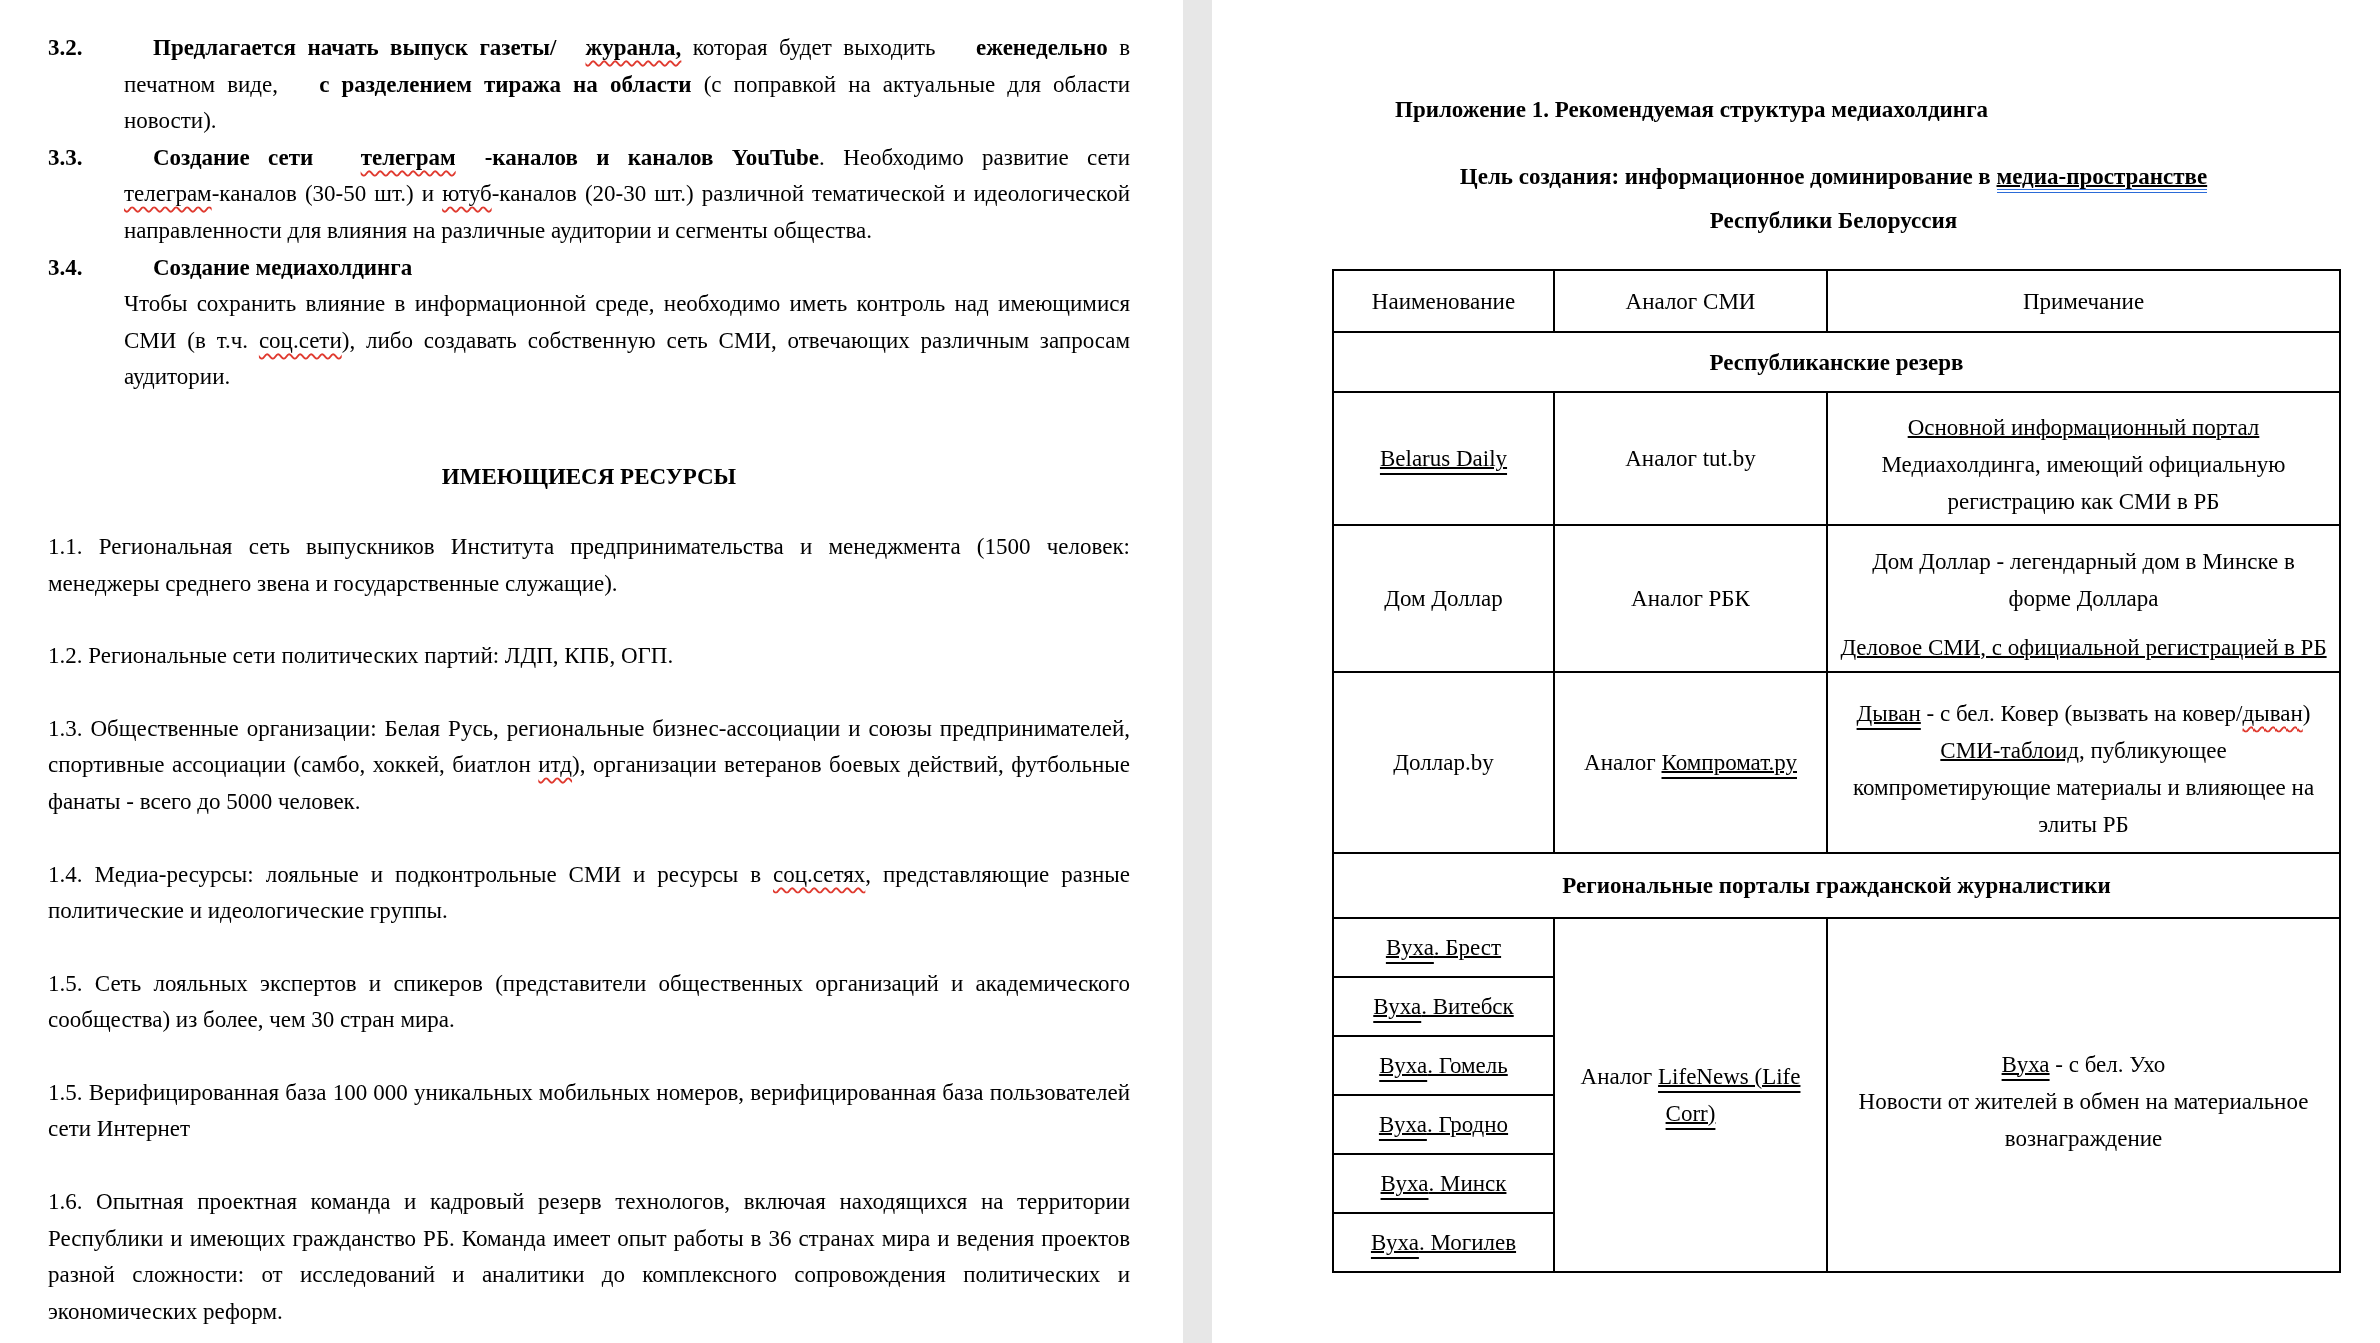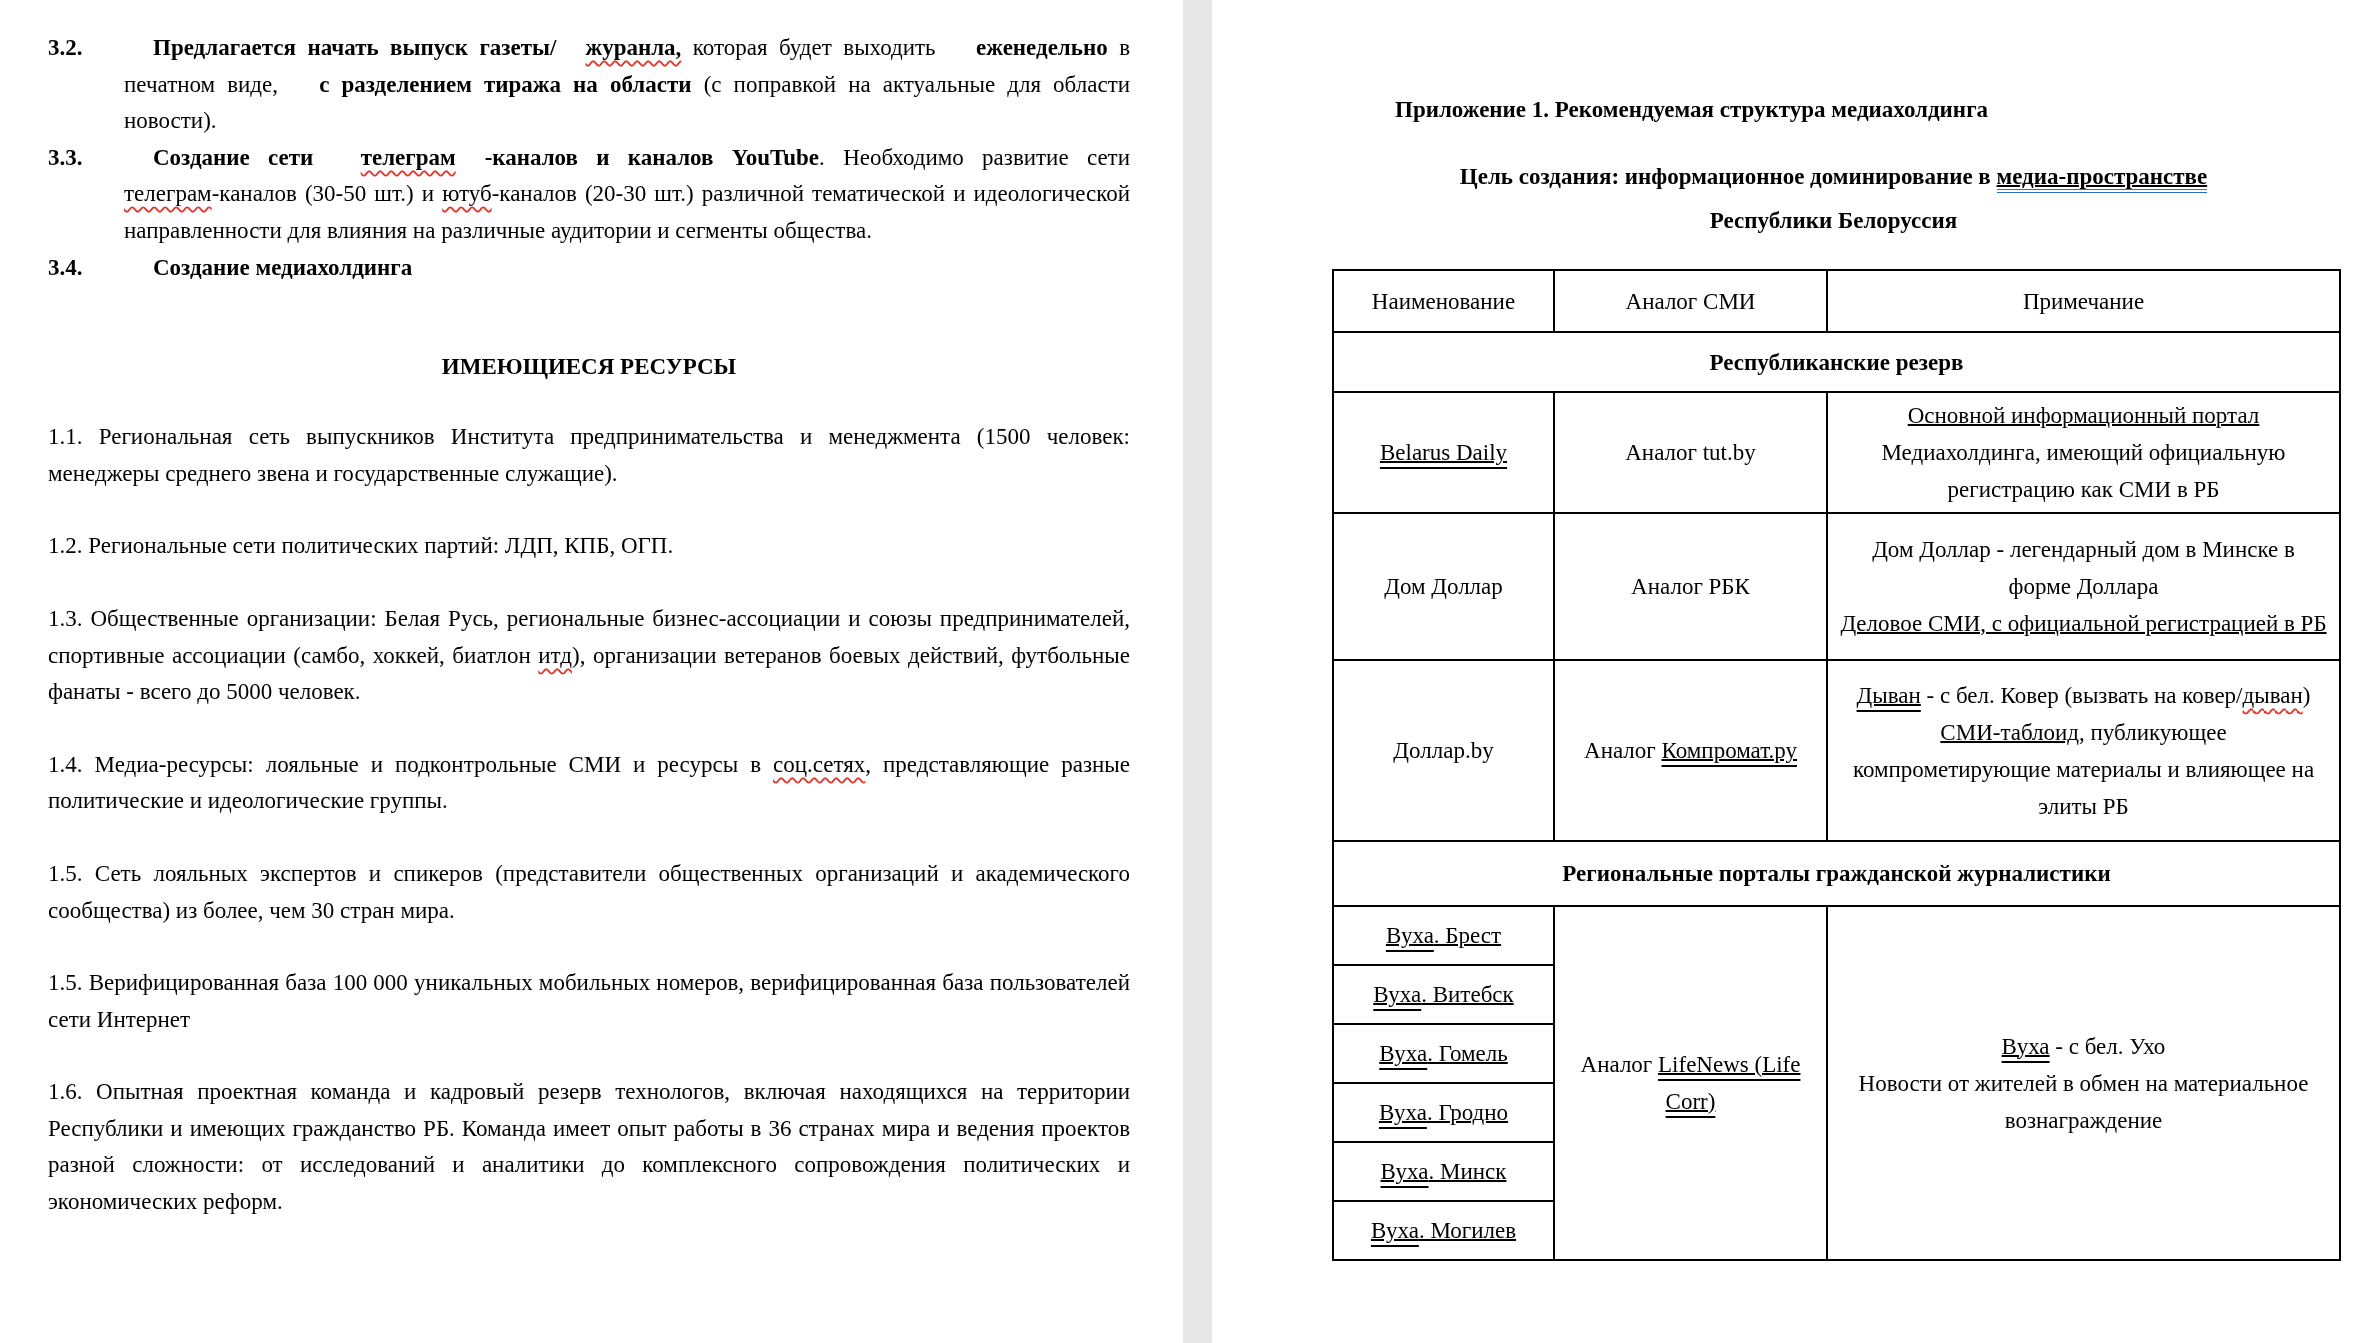--- a/index.html
+++ b/index.html
@@ -26,40 +26,43 @@
   
   .rp-title{margin:95px 0 0 183px;font-weight:bold;line-height:30px;}
   .goal{width:1003px;margin:30px 0 0 120px;text-align:center;font-weight:bold;line-height:44px;}
   .goal-line{display:block;}
 
   table.media{border-collapse:collapse;margin:26px 0 0 120px;table-layout:fixed;width:1007px;}
   table.media td{border:2px solid #000;text-align:center;vertical-align:middle;line-height:37px;padding:4px 12px;}
   td.sect{font-weight:bold;}
   .rh{height:62px;}  .rs1{height:60px;} .rb{height:120px;} .rd{height:147px;}
   .ry{height:181px;} .rs2{height:65px;margin-left:24px;} .rv{height:59px;}
-  .note-block{display:block;}
+  .note-block{display:block;margin-top:12px;}
 </style>
 </head>
 <body>
 
 <div class="page-left">
 
   <div class="li">
     <span class="num">3.2.</span>
     <span class="b">Предлагается начать выпуск газеты/</span><span class="b sp">журанла,</span><span> которая будет выходить </span><span class="b">еженедельно</span><span> в печатном виде, </span><span class="b">с разделением тиража на области</span><span> (с поправкой на актуальные для области новости).</span>
   </div>
 
   <div class="li">
     <span class="num">3.3.</span>
     <span class="b">Создание сети </span><span class="b sp">телеграм</span><span class="b">-каналов и каналов YouTube</span><span>. Необходимо развитие сети </span><span class="sp">телеграм</span><span>-каналов (30-50 шт.) и </span><span class="sp">ютуб</span><span>-каналов (20-30 шт.) различной тематической и идеологической направленности для влияния на различные аудитории и сегменты общества.</span>
   </div>
 
   <div class="li">
     <span class="num">3.4.</span>
     <span class="b">Создание медиахолдинга</span>
+  </div>
+  <div class="li">
+    <span>Чтобы сохранить влияние в информационной среде, необходимо иметь контроль над имеющимися СМИ (в т.ч. </span><span class="sp">соц.сети</span><span>), либо создавать собственную сеть СМИ, отвечающих различным запросам аудитории.</span>
   </div>
 
   <div class="res-heading">ИМЕЮЩИЕСЯ РЕСУРСЫ</div>
 
   <div class="jp">1.1. Региональная сеть выпускников Института предпринимательства и менеджмента (1500 человек: менеджеры среднего звена и государственные служащие).</div>
   <div class="jp">1.2.  Региональные сети политических партий: ЛДП, КПБ, ОГП.</div>
   <div class="jp">
     <span>1.3. Общественные организации: Белая Русь, региональные бизнес-ассоциации и союзы предпринимателей, спортивные ассоциации (самбо, хоккей, биатлон </span><span class="sp">итд</span><span>), организации ветеранов боевых действий, футбольные фанаты - всего до 5000 человек.</span>
   </div>
   <div class="jp">

